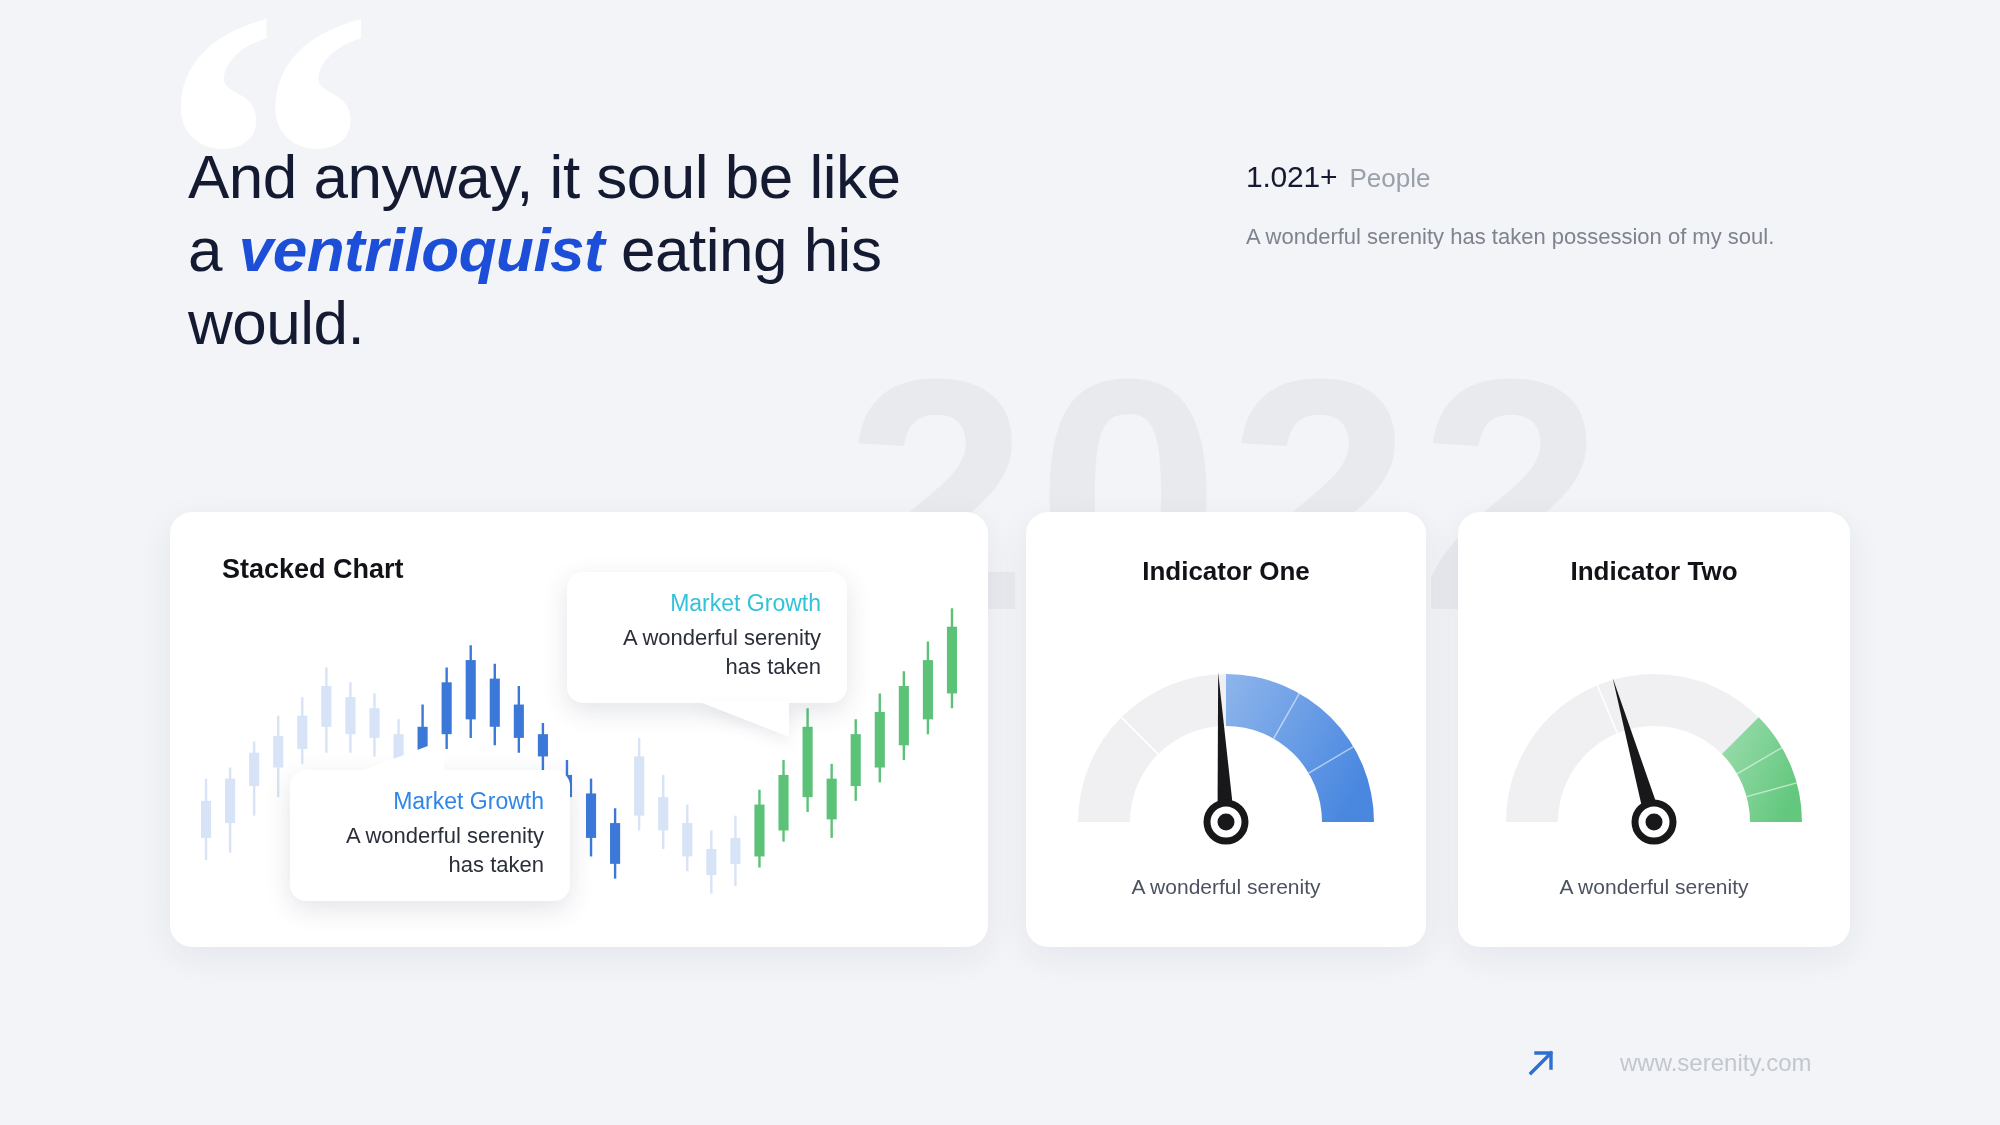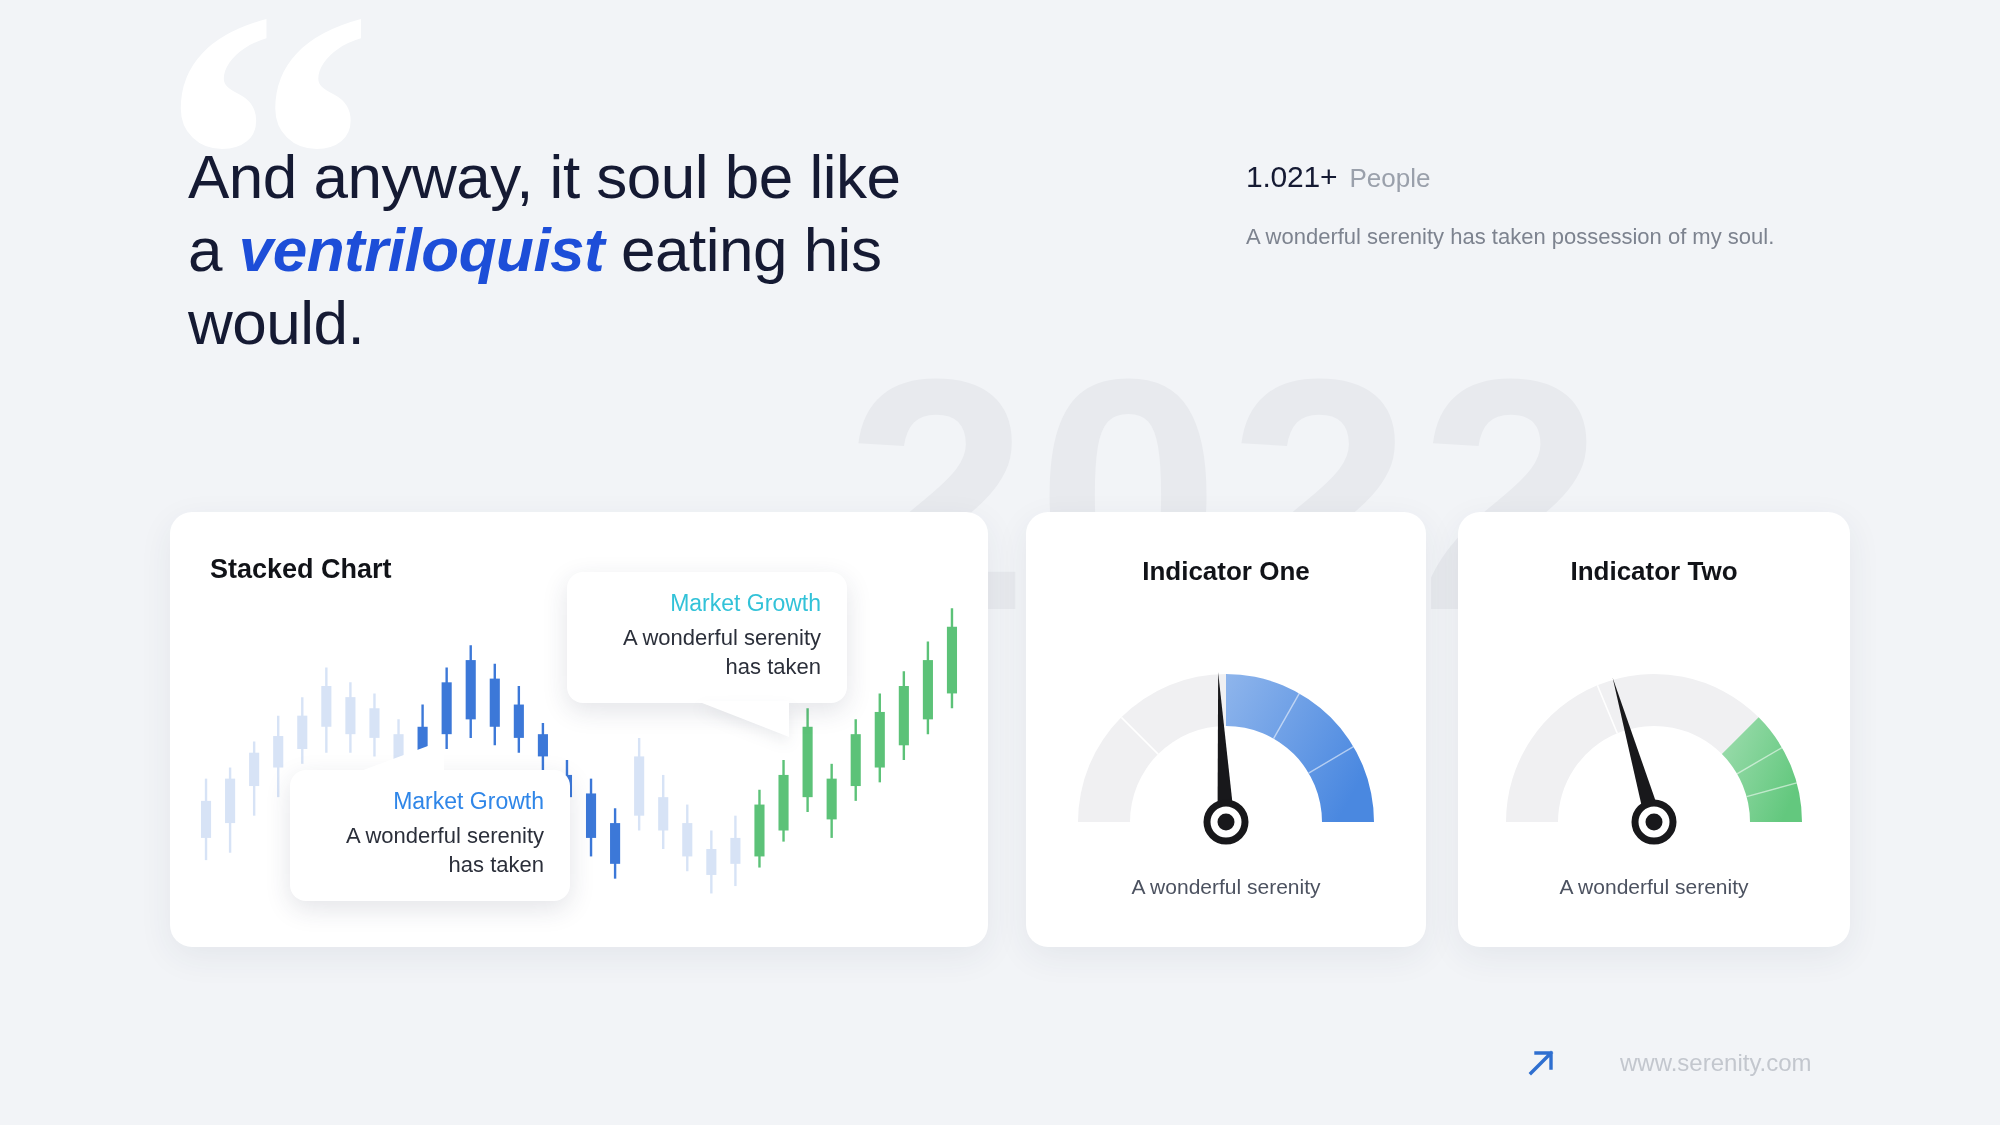--- a/index.html
+++ b/index.html
@@ -73,21 +73,21 @@
     background:#ffffff;
     border-radius:22px;
     box-shadow:0 10px 34px rgba(40,50,80,.07);
     z-index:4;
   }
   #card-chart{ left:170px; top:512px; width:818px; height:435px; }
   #card-ind1 { left:1026px; top:512px; width:400px; height:435px;padding-left:12px; }
   #card-ind2 { left:1458px; top:512px; width:392px; height:435px; }
 
   .card-title-left{
-    position:absolute; left:40px; top:42px;
+    position:absolute; left:52px; top:42px;
     font-size:27px; font-weight:700; color:#111318;
   }
   .card-title-center{
     position:absolute; left:0; right:0; top:44px;
     text-align:center;
     font-size:26px; font-weight:700; color:#111318;
   }
   .card-caption{
     position:absolute; left:0; right:0; bottom:48px;
     text-align:center;

